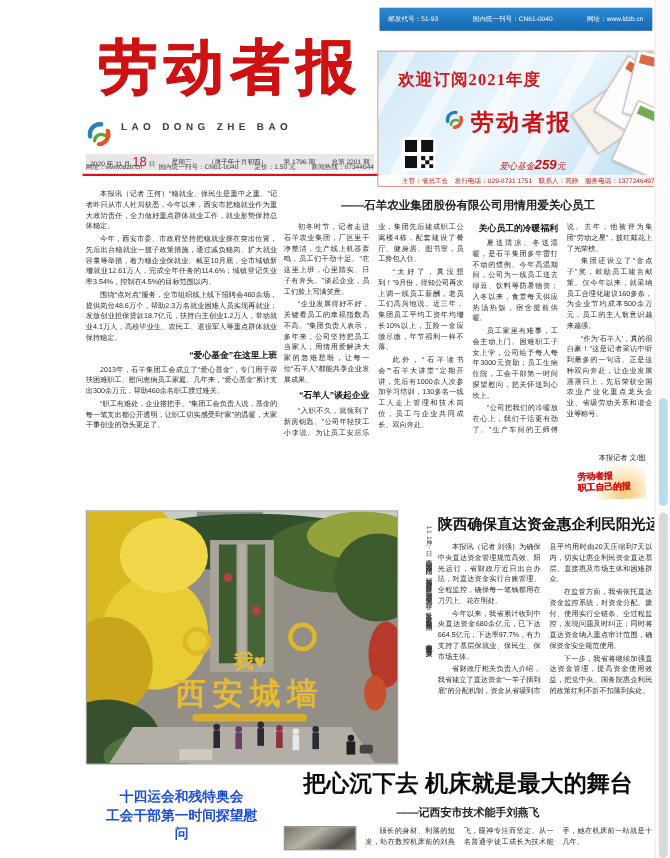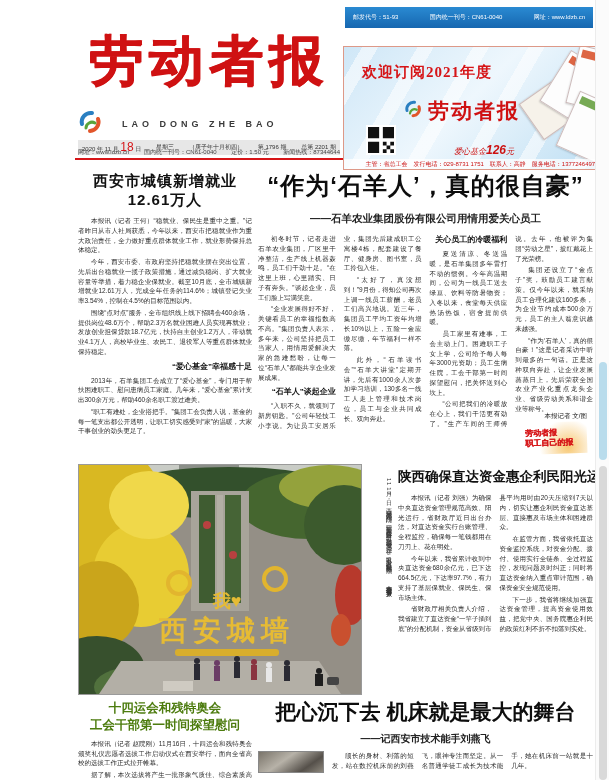--- a/index.html
+++ b/index.html
@@ -8,21 +8,21 @@
         font-family:"Liberation Sans",sans-serif;color:#222;}
   
   .topbar{position:absolute;left:345px;top:7px;width:248px;height:21px;
           background:linear-gradient(180deg,#2a8ad2,#1667b0);display:flex;align-items:center;
           justify-content:space-between;padding:0 8px;color:#fff;font-size:6px;white-space:nowrap;}
   
   .masthead{position:absolute;left:78px;top:22px;width:262px;height:136px;}
   .mast-title{font-family:"Liberation Serif",serif;font-weight:900;color:#cf1112;
               font-size:54px;line-height:1.45;letter-spacing:6px;text-align:center;white-space:nowrap;
               text-shadow:1px 0 #cf1112,0 1px #cf1112;}
-  .mast-sub{position:absolute;left:0;top:88px;width:262px;display:flex;align-items:center;gap:20px;}
+  .mast-sub{position:absolute;left:0;top:88px;width:262px;display:flex;gap:8px;}
   .pinyin{font-weight:bold;font-size:9px;letter-spacing:4px;color:#3a3a3a;}
   .dateband{position:absolute;left:0;top:118px;width:262px;height:15px;background:#e7e7e7;
             display:flex;align-items:center;justify-content:space-between;padding:0 4px;
             font-size:6px;color:#333;white-space:nowrap;}
   .dateband .day{color:#d61518;font-size:12px;font-weight:normal;line-height:1;}
   .mastrow2{position:absolute;left:0;top:126px;width:262px;display:flex;
             justify-content:space-between;font-size:6px;color:#444;white-space:nowrap;}
   .redrule{position:absolute;left:75px;top:158px;width:518px;height:2px;background:#d61518;}
   
   .ad{position:absolute;left:343px;top:30px;width:278px;height:124px;border:1px solid #d98;
@@ -74,21 +74,21 @@
   .photo-caption{position:absolute;left:366px;top:478px;width:28px;height:214px;
                  writing-mode:vertical-rl;font-size:6px;line-height:1.9;letter-spacing:1px;
                  color:#333;text-align:justify;}
   .photo-caption .credit{font-weight:bold;margin-top:6px;}
   
   .right-story{position:absolute;left:398px;top:468px;width:195px;height:227px;}
   .right-story h2{margin:0 0 7px;font-size:13.5px;text-align:center;letter-spacing:0;color:#111;white-space:nowrap;}
   .right-story .bodytext{column-count:2;column-gap:8px;height:198px;}
   
   .bottom-left{position:absolute;left:78px;top:700px;width:174px;height:80px;}
-  .bottom-left h3{margin:0;font-size:12.5px;text-align:center;line-height:1.35;color:#4d7c0f;}
+  .bottom-left h3{margin:16px;font-size:12.5px;text-align:center;line-height:1.35;color:#1d4ed8;}
   .bottom-left .bodytext{margin-top:5px;height:40px;}
   
   .bottom-center{position:absolute;left:258px;top:698px;width:335px;height:82px;}
   .bottom-center h1{margin:0;font-size:21px;font-weight:900;text-align:center;color:#0d0d0d;white-space:nowrap;}
   .bottom-center .subtitle{margin:6px 0 5px;font-size:10px;font-weight:bold;text-align:center;color:#222;}
   .bc-row{display:flex;gap:8px;}
   .bc-photo{width:66px;height:22px;flex:0 0 66px;
             background:linear-gradient(145deg,#7a746a,#b7b2a8 40%,#55504a 75%,#8d887e);border:1px solid #888;}
   .bc-text{column-count:3;column-gap:8px;height:22px;flex:1;}
   
@@ -152,45 +152,43 @@
       </span>
       <span class="ad-brand">劳动者报</span>
     </div>
     <div class="qr">
       <svg width="26" height="26" viewBox="0 0 7 7">
         <rect width="7" height="7" fill="#fff"></rect>
         <path fill="#111" d="M0 0h3v3h-3zM1 1h1v1h-1zM4 0h3v3h-3zM5 1h1v1h-1zM0 4h3v3h-3zM1 5h1v1h-1zM4 4h1v1h-1zM6 4h1v1h-1zM5 5h1v1h-1zM4 6h1v1h-1zM6 6h1v1h-1z"></path>
       </svg>
     </div>
     <div class="ad-price">
-      <span>爱心基金</span><b>126</b><span>元</span>
+      <span>爱心基金</span><b>259</b><span>元</span>
     </div>
     <div class="fan">
       <div class="f3"></div>
         <div class="f2"></div>
         <div class="f1"></div>
         <div class="f4"></div>
     </div>
     <div class="ad-footer">主管：省总工会　发行电话：029-8731 1751　联系人：高静　服务电话：13772464971</div>
   </div>
 
   <div class="lead-left">
-    <h2>西安市城镇新增就业12.61万人</h2>
     <div class="bodytext">
         <p>本报讯（记者 王何）“稳就业、保民生是重中之重。”记者昨日从市人社局获悉，今年以来，西安市把稳就业作为重大政治责任，全力做好重点群体就业工作，就业形势保持总体稳定。</p>
         <p>今年，西安市委、市政府坚持把稳就业摆在突出位置，先后出台稳就业一揽子政策措施，通过减负稳岗、扩大就业容量等举措，着力稳企业保就业。截至10月底，全市城镇新增就业12.61万人，完成全年任务的114.6%；城镇登记失业率3.54%，控制在4.5%的目标范围以内。</p>
         <p>围绕“点对点”服务，全市组织线上线下招聘会460余场，提供岗位48.6万个，帮助2.3万名就业困难人员实现再就业；发放创业担保贷款18.7亿元，扶持自主创业1.2万人，带动就业4.1万人，高校毕业生、农民工、退役军人等重点群体就业保持稳定。</p>
-        <div class="subhead">“爱心基金”幸福感十足</div>
+        <div class="subhead">“爱心基金”在这里上班</div>
         <p>2013年，石羊集团工会成立了“爱心基金”，专门用于帮扶困难职工、慰问患病员工家庭。几年来，“爱心基金”累计支出300余万元，帮助460余名职工渡过难关。</p>
         <p>“职工有难处，企业搭把手。”集团工会负责人说，基金的每一笔支出都公开透明，让职工切实感受到“家”的温暖，大家干事创业的劲头更足了。</p>
       </div>
   </div>
 
   <div class="main-story">
-    <h1>“作为‘石羊人’，真的很自豪”</h1>
     <div class="subtitle">——石羊农业集团股份有限公司用情用爱关心员工</div>
     <div class="main-cols bodytext">
         <p>初冬时节，记者走进石羊农业集团，厂区里干净整洁，生产线上机器轰鸣，员工们干劲十足。“在这里上班，心里踏实、日子有奔头。”谈起企业，员工们脸上写满笑意。</p>
         <p>“企业发展得好不好，关键看员工的幸福指数高不高。”集团负责人表示，多年来，公司坚持把员工当家人，用情用爱解决大家的急难愁盼，让每一位“石羊人”都能共享企业发展成果。</p>
         <div class="subhead">“石羊人”谈起企业</div>
         <p>“入职不久，就领到了新房钥匙。”公司年轻技工小李说。为让员工安居乐业，集团先后建成职工公寓楼4栋，配套建设了餐厅、健身房、图书室，员工拎包入住。</p>
         <p>“太好了，真没想到！”9月份，得知公司再次上调一线员工薪酬，老员工们高兴地说。近三年，集团员工平均工资年均增长10%以上，五险一金应缴尽缴，年节福利一样不落。</p>
         <p>此外，“石羊读书会”“石羊大讲堂”定期开讲，先后有1000余人次参加学习培训，130多名一线工人走上管理和技术岗位，员工与企业共同成长、双向奔赴。</p>
         <div class="subhead">关心员工的冷暖福利</div>
         <p>夏送清凉、冬送温暖，是石羊集团多年雷打不动的惯例。今年高温期间，公司为一线员工送去绿豆、饮料等防暑物资；入冬以来，食堂每天供应热汤热饭，宿舍提前供暖。</p>

